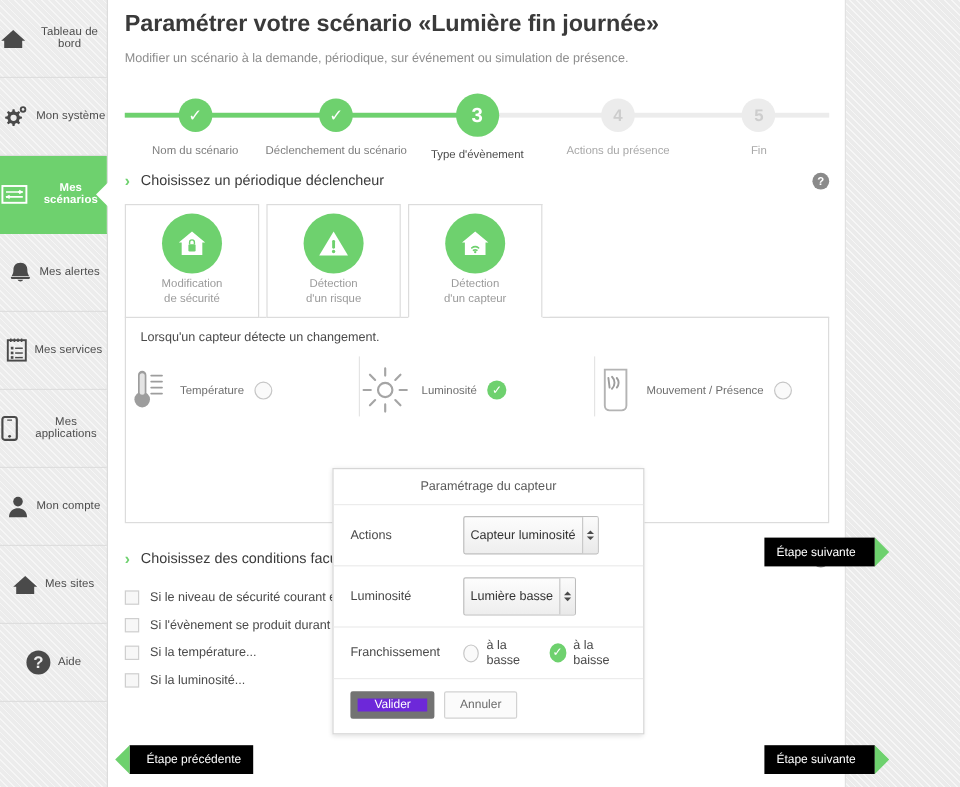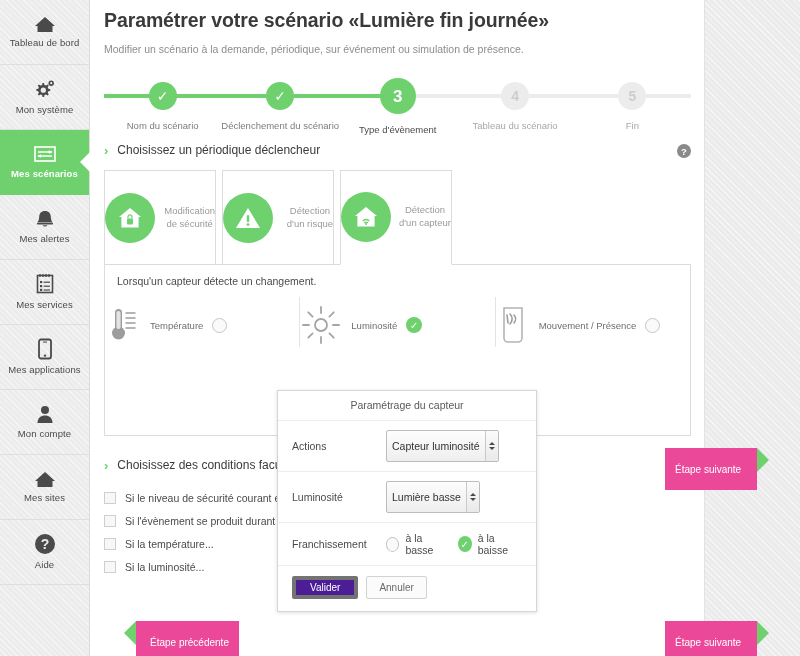--- a/index.html
+++ b/index.html
@@ -29,21 +29,21 @@
     position: absolute; left: 0; top: 0; width: 90px; height: 656px;
     background: #ececec;
     background-image: repeating-linear-gradient(
       45deg, rgba(255,255,255,.5) 0 1px, rgba(0,0,0,0) 1px 4px);
     border-right: 1px solid #dcdcdc;
   }
   .nav-item {
     position: relative;
     height: 65px;
     border-bottom: 1px solid #dedede;
-    display: flex; flex-direction: column;
+    display: flex; flex-direction: row;
     align-items: center; justify-content: center;
     gap: 5px;
     color: #4a4a4a;
     cursor: pointer;
   }
   .nav-item .nav-label {
     font-size: 9.5px; letter-spacing: .1px; text-align: center; line-height: 1.1;
   }
   .nav-item .nav-ico { display: block; line-height: 0; }
   .nav-item.active {
@@ -107,21 +107,21 @@
     width: 14px; height: 14px; border-radius: 50%;
     background: #8a8a8a; color: #fff; font-size: 9.5px; font-weight: bold;
     display: flex; align-items: center; justify-content: center; cursor: pointer;
   }
 
   
   .tabs { display: flex; margin-top: 13px; position: relative; z-index: 2; }
   .tab {
     width: 112px; height: 95px; background: #fff;
     border: 1px solid #dcdcdc; margin-right: 6px;
-    display: flex; align-items: center; justify-content: space-between;
+    display: flex; flex-direction: column; align-items: center; justify-content: center;
     gap: 3px; cursor: pointer;
   }
   .tab.active { border-bottom-color: #ffffff; margin-bottom: -1px; padding-bottom: 1px; }
   .tab-ico {
     width: 50px; height: 50px; border-radius: 50%; background: #6ed16e;
     display: flex; align-items: center; justify-content: center;
   }
   .tab-label { font-size: 9.5px; color: #9a9a9a; text-align: center; line-height: 1.35; }
   .tabs-filler { flex: 1; border-bottom: 1px solid #dcdcdc; }
 
@@ -153,24 +153,24 @@
   
   .cond-list { margin-top: 14px; }
   .cond-item { display: flex; align-items: center; gap: 9px; height: 23px; cursor: pointer; }
   .cbx {
     width: 12px; height: 12px; border: 1px solid #cfcfcf; background: #f7f7f7;
   }
   .cond-label { font-size: 10.5px; color: #4a4a4a; }
 
   
   .btn-next, .btn-prev {
-    position: absolute; height: 42px;
-    background: #ec4899; color: #fff;
+    position: absolute; height: 24px;
+    background: #000000; color: #fff;
     font-size: 10px; display: flex; align-items: center;
-    cursor: pointer; white-space: nowrap; margin-left: 28px;
+    cursor: pointer; white-space: nowrap;
   }
   .btn-next { padding: 0 16px 0 10px; }
   .btn-next::after {
     content: ""; position: absolute; right: -12px; top: 0;
     border-top: 12px solid transparent; border-bottom: 12px solid transparent;
     border-left: 12px solid #6ed16e;
   }
   .btn-prev { padding: 0 10px 0 14px; }
   .btn-prev::before {
     content: ""; position: absolute; left: -12px; top: 0;
@@ -206,21 +206,21 @@
   .sel .sel-arrows i {
     display: block; width: 0; height: 0;
     border-left: 3px solid transparent; border-right: 3px solid transparent;
   }
   .sel .sel-arrows i.up { border-bottom: 3.5px solid #4a4a4a; }
   .sel .sel-arrows i.dn { border-top: 3.5px solid #4a4a4a; }
   .opt { display: flex; align-items: center; gap: 6px; cursor: pointer; }
   .opt .ol { font-size: 10.5px; color: #4a4a4a; }
   .modal-actions { display: flex; gap: 8px; padding: 10px 14px 12px; border-top: 1px solid #ececec; }
   .btn-ok {
-    background: #4c1d95; color: #fff; border: 4px solid #737373;
+    background: #6d28d9; color: #fff; border: 6px solid #737373;
     font-size: 10px; padding: 0 14px; border-radius: 2px; cursor: pointer;
   }
   .btn-cancel {
     background: #fbfbfb; color: #6a6a6a; border: 1px solid #d2d2d2;
     font-size: 10px; padding: 5px 12px; border-radius: 2px; cursor: pointer;
   }
 </style>
 </head>
 <body>
 
@@ -356,21 +356,21 @@
         <div class="step done">
           <div class="bubble">✓</div>
           <div class="step-label">Déclenchement du scénario</div>
         </div>
         <div class="step current">
           <div class="bubble">3</div>
           <div class="step-label">Type d'évènement</div>
         </div>
         <div class="step todo">
           <div class="bubble">4</div>
-          <div class="step-label">Tableau du scénario</div>
+          <div class="step-label">Actions du présence</div>
         </div>
         <div class="step todo">
           <div class="bubble">5</div>
           <div class="step-label">Fin</div>
         </div>
       </div>
     </div>
 
     <div class="section-head">
       <span class="chev">›</span>

